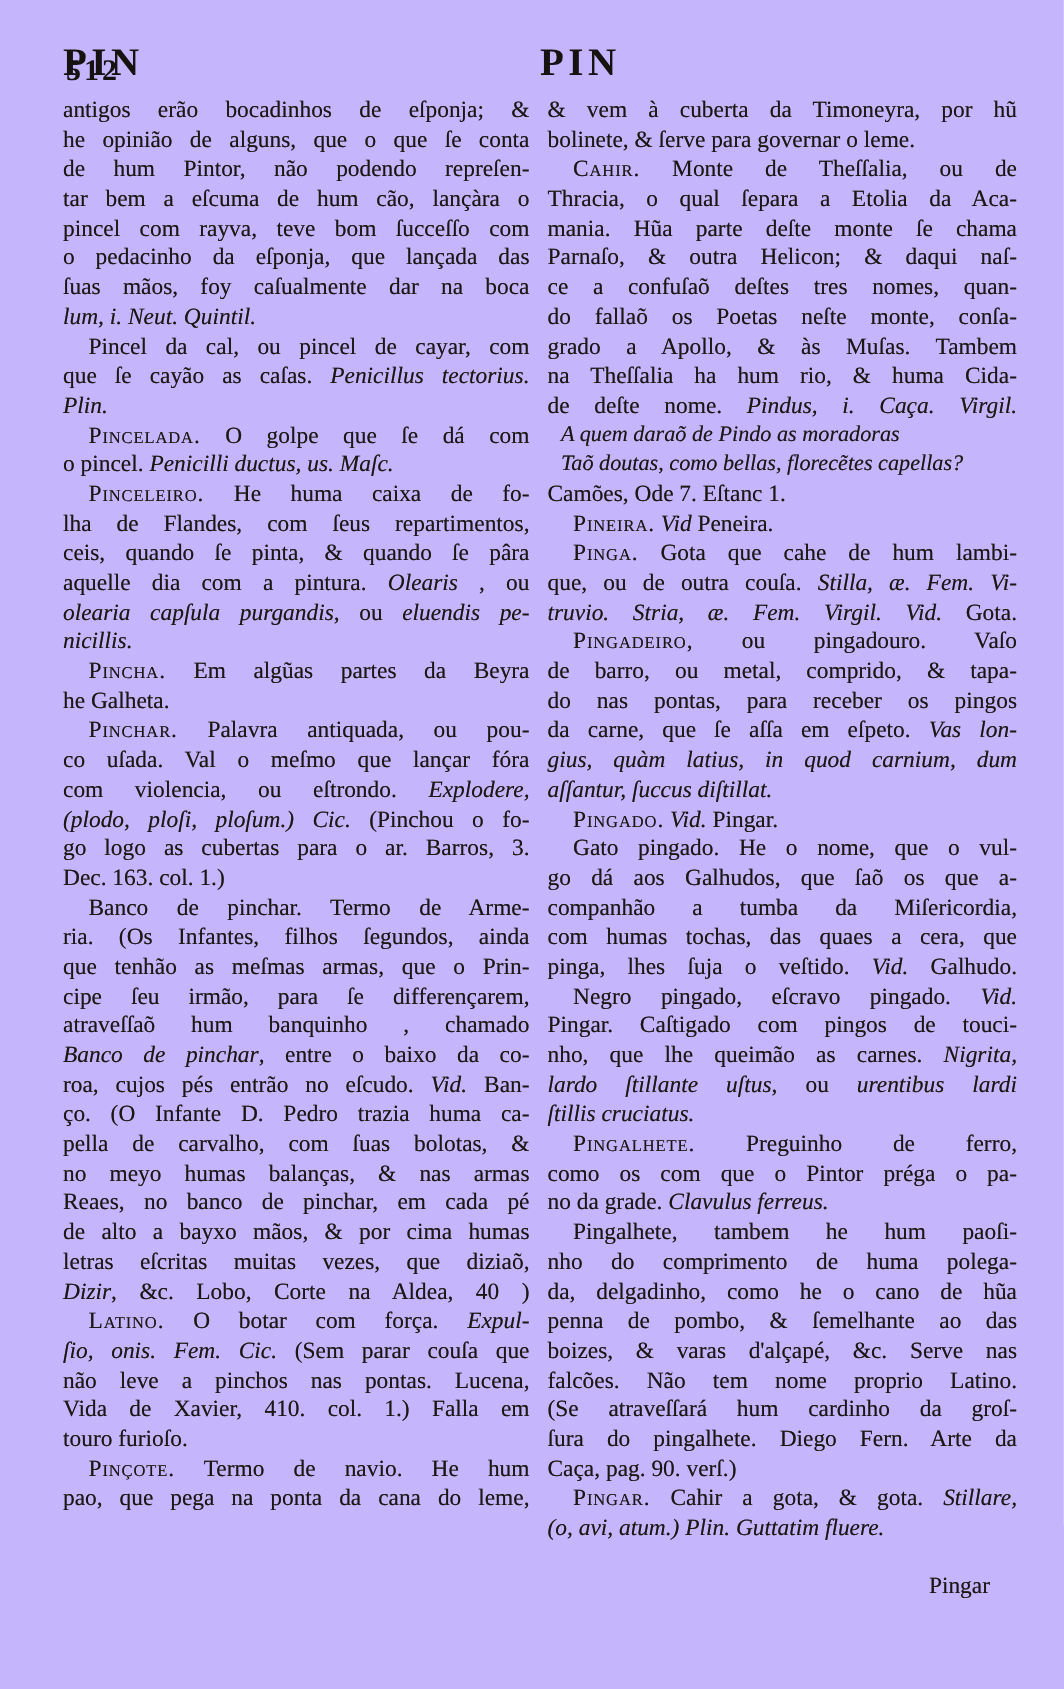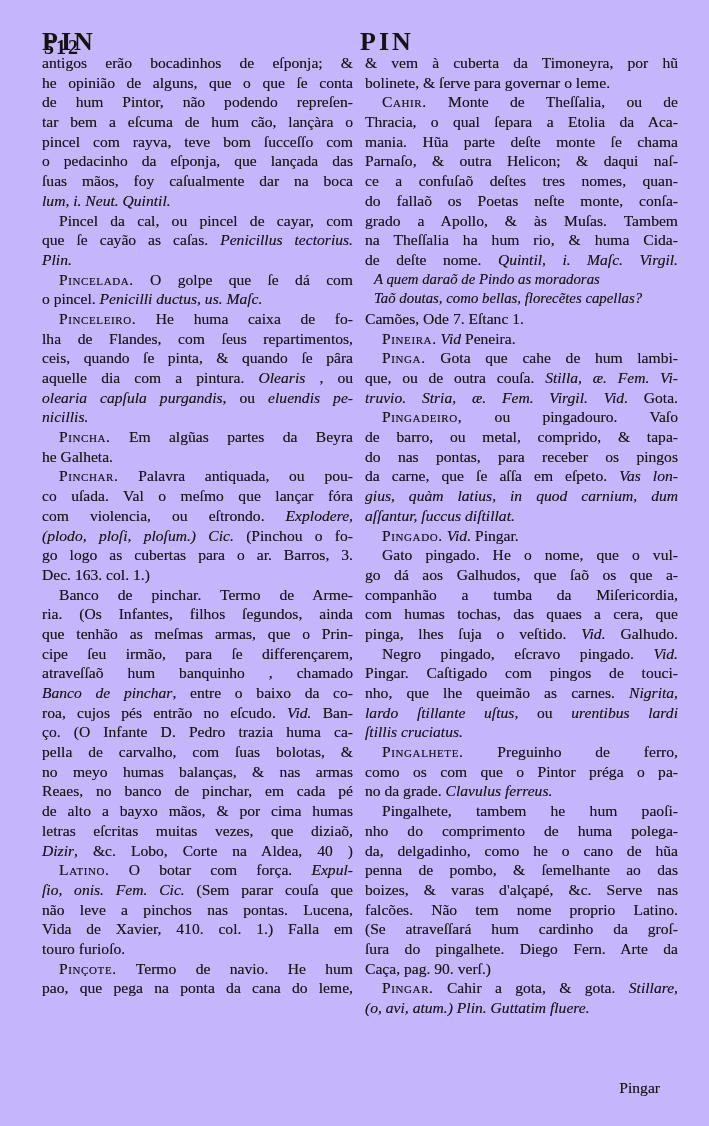--- a/index.html
+++ b/index.html
@@ -19,35 +19,35 @@
     font-size:20px; font-weight:bold; letter-spacing:2px;
     color:#151210;
   }
   .colhead {
     position:absolute; top:27px; font-size:26px; font-weight:bold;
     letter-spacing:3px; text-align:left; color:#151210;
   }
   .colhead-left  { left:42px;  width:311px; }
   .colhead-right { left:360px; width:312px; }
   .col {
-    position:absolute; top:53px; width:311px;
+    position:absolute; top:64px; width:311px;
     font-size:15.6px; line-height:19.68px;
     text-shadow:0 0 0.4px rgba(25,18,10,0.55);
   }
   .colL { left:42px; }
   .colR { left:365px; width:313px; }
   .line { text-align:justify; text-align-last:justify; }
   .line.nj { text-align-last:left; }
   .line.ind { text-indent:17px; }
   .line.verse { text-indent:9px; font-size:14.8px; }
   .rn { font-style:normal; }
   .ri { font-style:italic; }
   .rs { font-variant:small-caps; letter-spacing:0.6px; }
   .catchword {
-    position:absolute; right:49px; top:1079px;
+    position:absolute; right:49px; top:1049px;
     font-size:15.6px; text-shadow:0 0 0.4px rgba(25,18,10,0.55);
   }
 </style>
 </head>
 <body>
 
 <div class="page">
   <div class="pageno">512</div>
   <div class="colhead colhead-left">PIN</div>
   <div class="colhead colhead-right">PIN</div>
@@ -105,21 +105,21 @@
       <div class="line"><span class="rn">&amp; vem à cuberta da Timoneyra, por hũ</span></div>
       <div class="line nj"><span class="rn">bolinete, &amp; ſerve para governar o leme.</span></div>
       <div class="line ind"><span class="rs">Cahir.</span><span class="rn"> Monte de Theſſalia, ou de</span></div>
       <div class="line"><span class="rn">Thracia, o qual ſepara a Etolia da Aca-</span></div>
       <div class="line"><span class="rn">mania. Hũa parte deſte monte ſe chama</span></div>
       <div class="line"><span class="rn">Parnaſo, &amp; outra Helicon; &amp; daqui naſ-</span></div>
       <div class="line"><span class="rn">ce a confuſaõ deſtes tres nomes, quan-</span></div>
       <div class="line"><span class="rn">do fallaõ os Poetas neſte monte, conſa-</span></div>
       <div class="line"><span class="rn">grado a Apollo, &amp; às Muſas. Tambem</span></div>
       <div class="line"><span class="rn">na Theſſalia ha hum rio, &amp; huma Cida-</span></div>
-      <div class="line"><span class="rn">de deſte nome. </span><span class="ri">Quintil, i. Maſc. Virgil.</span></div>
+      <div class="line"><span class="rn">de deſte nome. </span><span class="ri">Pindus, i. Caça. Virgil.</span></div>
       <div class="line verse nj"><span class="ri">A quem daraõ de Pindo as moradoras</span></div>
       <div class="line verse nj"><span class="ri">Taõ doutas, como bellas, florecẽtes capellas?</span></div>
       <div class="line nj"><span class="rn">Camões, Ode 7. Eſtanc 1.</span></div>
       <div class="line ind nj"><span class="rs">Pineira.</span><span class="rn"> </span><span class="ri">Vid</span><span class="rn"> Peneira.</span></div>
       <div class="line ind"><span class="rs">Pinga.</span><span class="rn"> Gota que cahe de hum lambi-</span></div>
       <div class="line"><span class="rn">que, ou de outra couſa. </span><span class="ri">Stilla, æ. Fem. Vi-</span></div>
       <div class="line"><span class="ri">truvio. Stria, æ. Fem. Virgil. Vid.</span><span class="rn"> Gota.</span></div>
       <div class="line ind"><span class="rs">Pingadeiro,</span><span class="rn"> ou pingadouro. Vaſo</span></div>
       <div class="line"><span class="rn">de barro, ou metal, comprido, &amp; tapa-</span></div>
       <div class="line"><span class="rn">do nas pontas, para receber os pingos</span></div>

